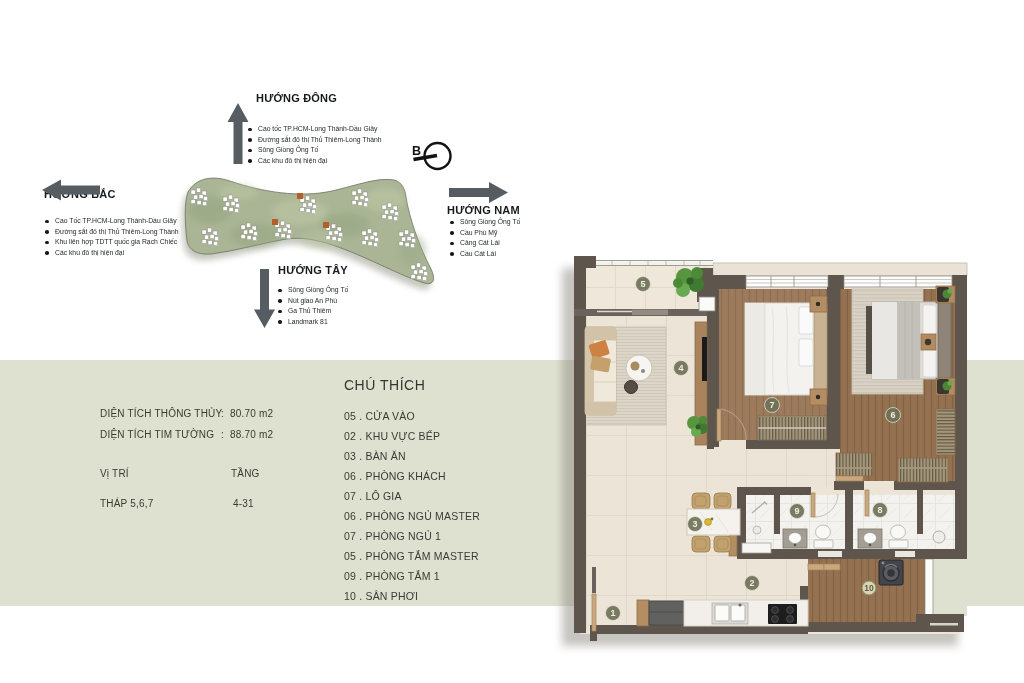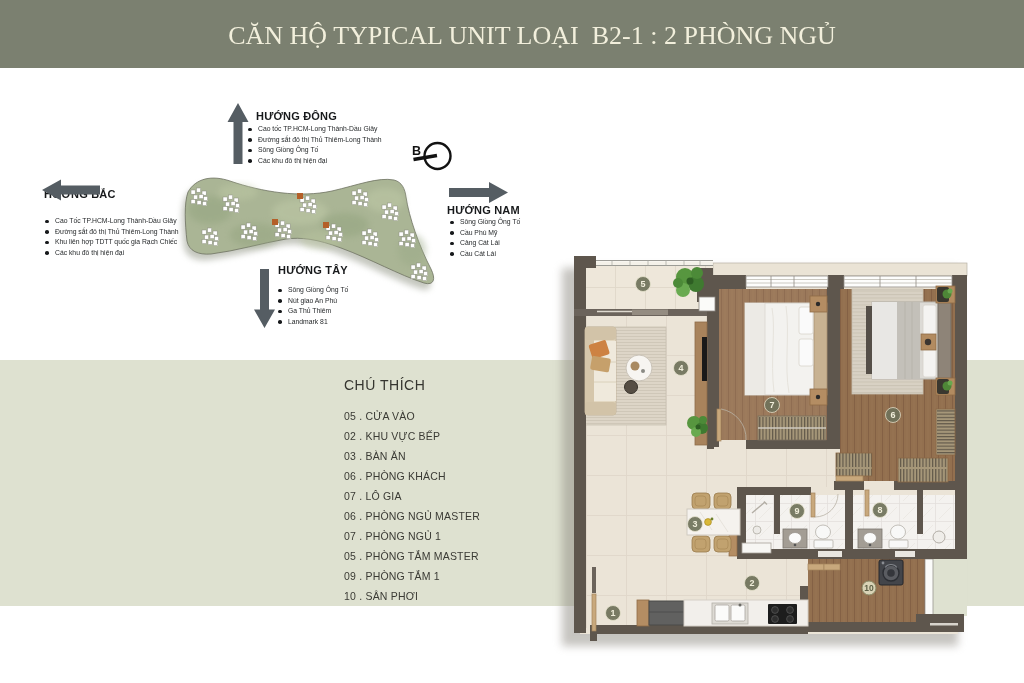--- a/index.html
+++ b/index.html
@@ -15,25 +15,24 @@
 .info .val{position:absolute;left:121px;}
 .legendh{position:absolute;left:344px;top:377px;font-size:14px;color:#35352f;letter-spacing:.5px;text-align:center;}
 .legend{position:absolute;left:344px;top:405.5px;font-size:10.5px;color:#3a3a34;letter-spacing:.2px;}
 .legend div{height:20px;line-height:20px;white-space:nowrap;}
 svg{position:absolute;}
 </style>
 </head>
 <body>
 <div id="page">
 
-  <div class="titlebar">CĂN HỘ TYPICAL UNIT LOẠI&nbsp; B2-1 : 2 PHÒNG NGỦ</div>
 
   <div class="band"></div>
 
-  <div class="dirh" style="left:256px;top:110px;">HƯỚNG ĐÔNG</div>
+  <div class="dirh" style="left:256px;top:92px;">HƯỚNG ĐÔNG</div>
 
   <div class="dirlist" style="left:246px;top:124px;">
     <div>Cao tốc TP.HCM-Long Thành-Dầu Giây</div>
     <div>Đường sắt đô thị Thủ Thiêm-Long Thành</div>
     <div>Sông Giồng Ông Tố</div>
     <div>Các khu đô thị hiện đại</div>
   </div>
 
   <div class="dirh" style="left:44px;top:188px;">HƯỚNG BẮC</div>
 
@@ -55,20 +54,26 @@
 
   <div class="dirh" style="left:278px;top:264px;">HƯỚNG TÂY</div>
 
   <div class="dirlist" style="left:276px;top:285px;">
     <div>Sông Giồng Ông Tố</div>
     <div>Nút giao An Phú</div>
     <div>Ga Thủ Thiêm</div>
     <div>Landmark 81</div>
   </div>
 
+  <div class="info">
+    <div class="row">DIỆN TÍCH THÔNG THỦY<span class="val">:&nbsp; 80.70 m2</span></div>
+    <div class="row">DIỆN TÍCH TIM TƯỜNG<span class="val">:&nbsp; 88.70 m2</span></div>
+    <div class="row" style="margin-top:19px;">Vị TRÍ<span class="val" style="left:131px;">TẦNG</span></div>
+    <div class="row" style="margin-top:9px;">THÁP 5,6,7<span class="val" style="left:133px;">4-31</span></div>
+  </div>
 
   <div class="legendh">CHÚ THÍCH</div>
 
   <div class="legend">
     <div>05 . CỬA VÀO</div>
     <div>02 . KHU VỰC BẾP</div>
     <div>03 . BÀN ĂN</div>
     <div>06 . PHÒNG KHÁCH</div>
     <div>07 . LÔ GIA</div>
     <div>06 . PHÒNG NGỦ MASTER</div>

